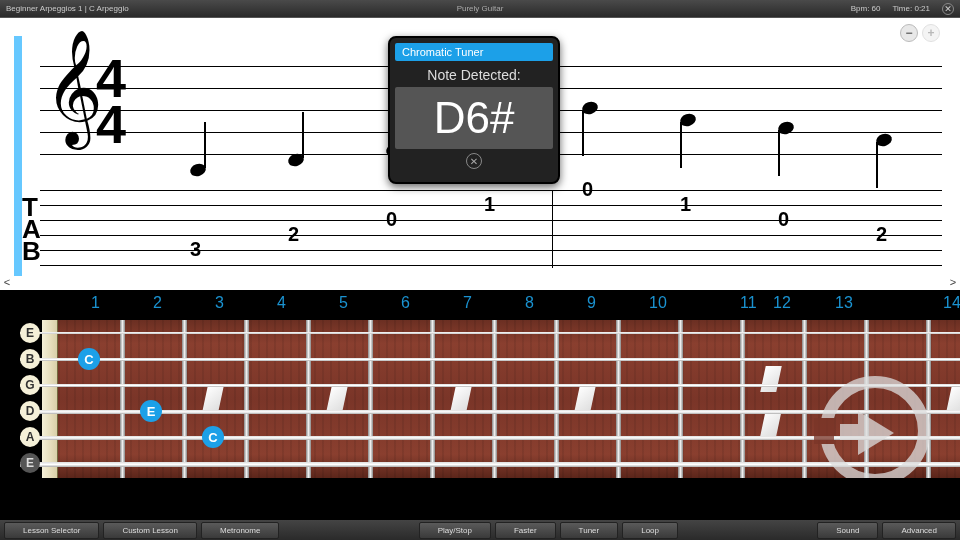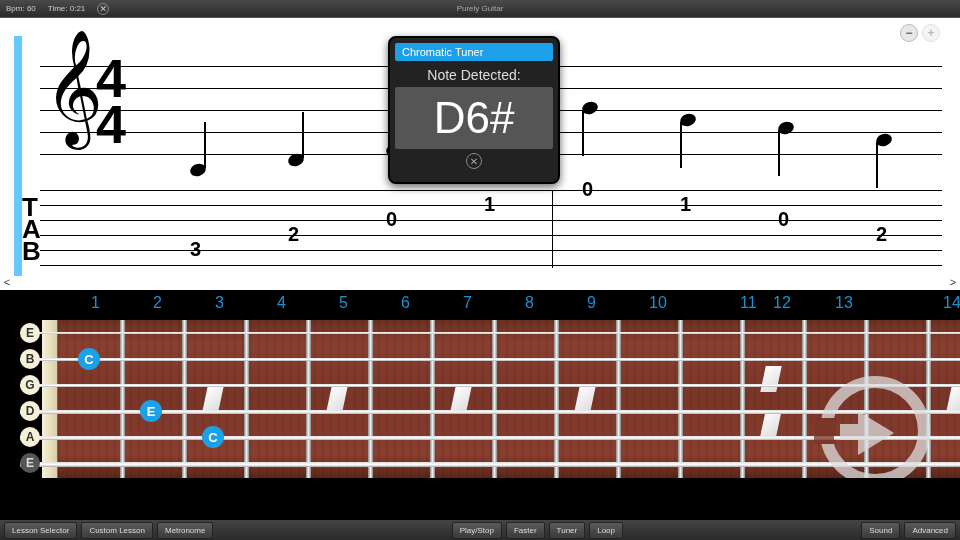--- a/index.html
+++ b/index.html
@@ -67,27 +67,28 @@
 .fingdot{position:absolute;width:22px;height:22px;border-radius:50%;background:#1ca0e8;color:#fff;display:flex;align-items:center;justify-content:center;font-size:13px;font-weight:bold;z-index:6}
 
 .playoverlay{position:absolute;right:30px;top:56px;width:110px;height:110px;z-index:7;opacity:.75}
 .playoverlay .ring{position:absolute;inset:0;border:12px solid #ddd;border-radius:50%}
 .playoverlay .gap{position:absolute;left:-6px;top:42px;width:20px;height:26px;background:#7a3528}
 .playoverlay .arrow{position:absolute;left:38px;top:35px;width:0;height:0;border-top:22px solid transparent;border-bottom:22px solid transparent;border-left:36px solid #ddd}
 .playoverlay .tail{position:absolute;left:20px;top:48px;width:22px;height:16px;background:#ddd}
 
 
 .bottombar{position:absolute;bottom:0;left:0;right:0;height:20px;background:linear-gradient(#444,#2a2a2a);display:flex;align-items:center;padding:0 4px;gap:4px}
-.bbtn{background:linear-gradient(#5a5a5a,#3a3a3a);color:#ddd;font-size:8px;padding:3px 7px;border:1px solid #222;border-radius:2px;cursor:pointer}
+.bbtn{background:linear-gradient(#5a5a5a,#3a3a3a);color:#ddd;font-size:8px;padding:3px 18px;border:1px solid #222;border-radius:2px;cursor:pointer}
 .bottombar .spacer{flex:1}
 </style>
 </head>
 <body>
 
 <div class="topbar">
+  <div class="title">Beginner Arpeggios 1 | C Arpeggio</div>
   <div class="center">Purely Guitar</div>
   <div class="right">
     <span>Bpm: 60</span>
     <span>Time: 0:21</span>
     <span class="close">✕</span>
   </div>
 </div>
 
 <div class="scorewrap">
   <div class="scrollbar-left">&lt;</div>

